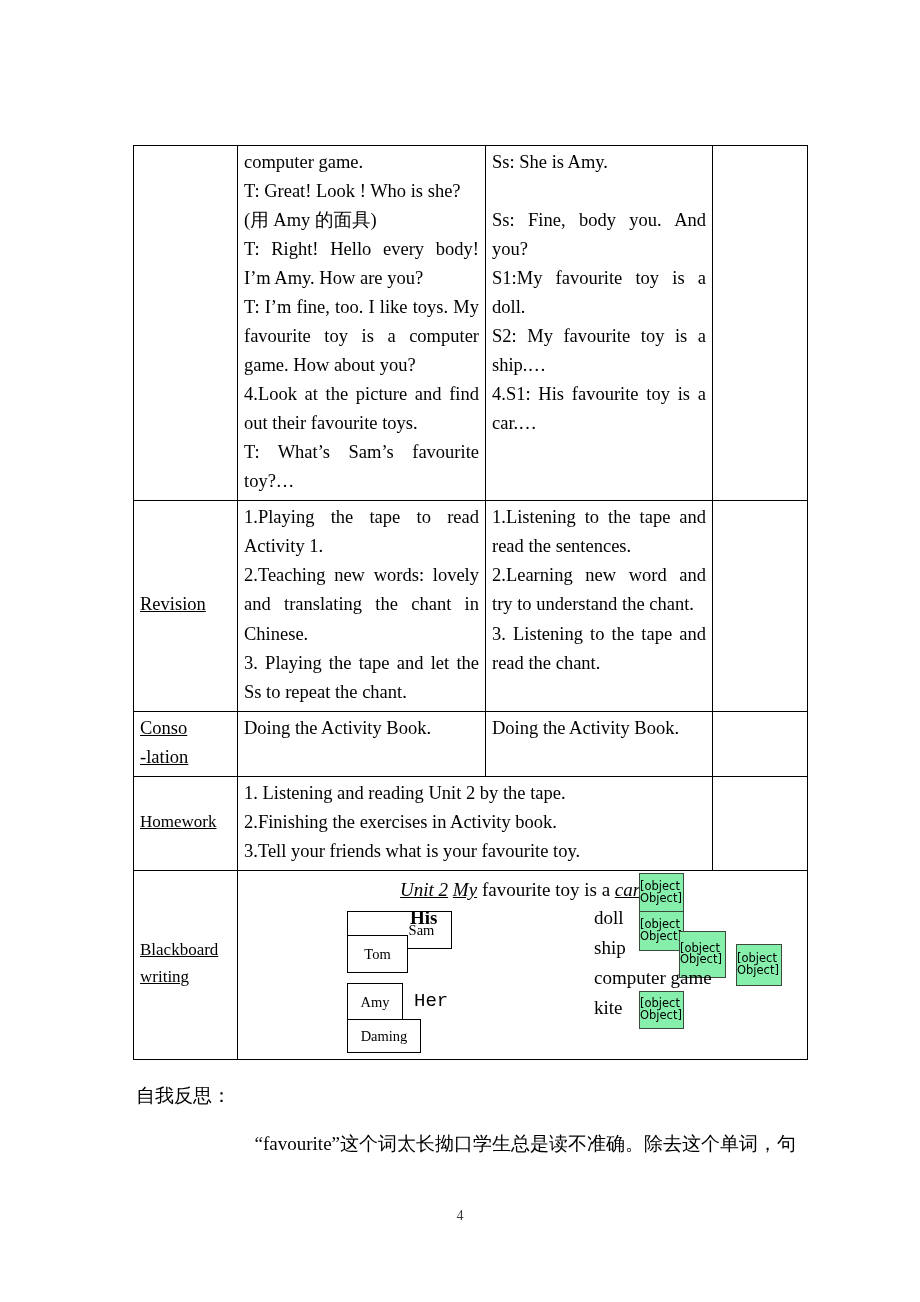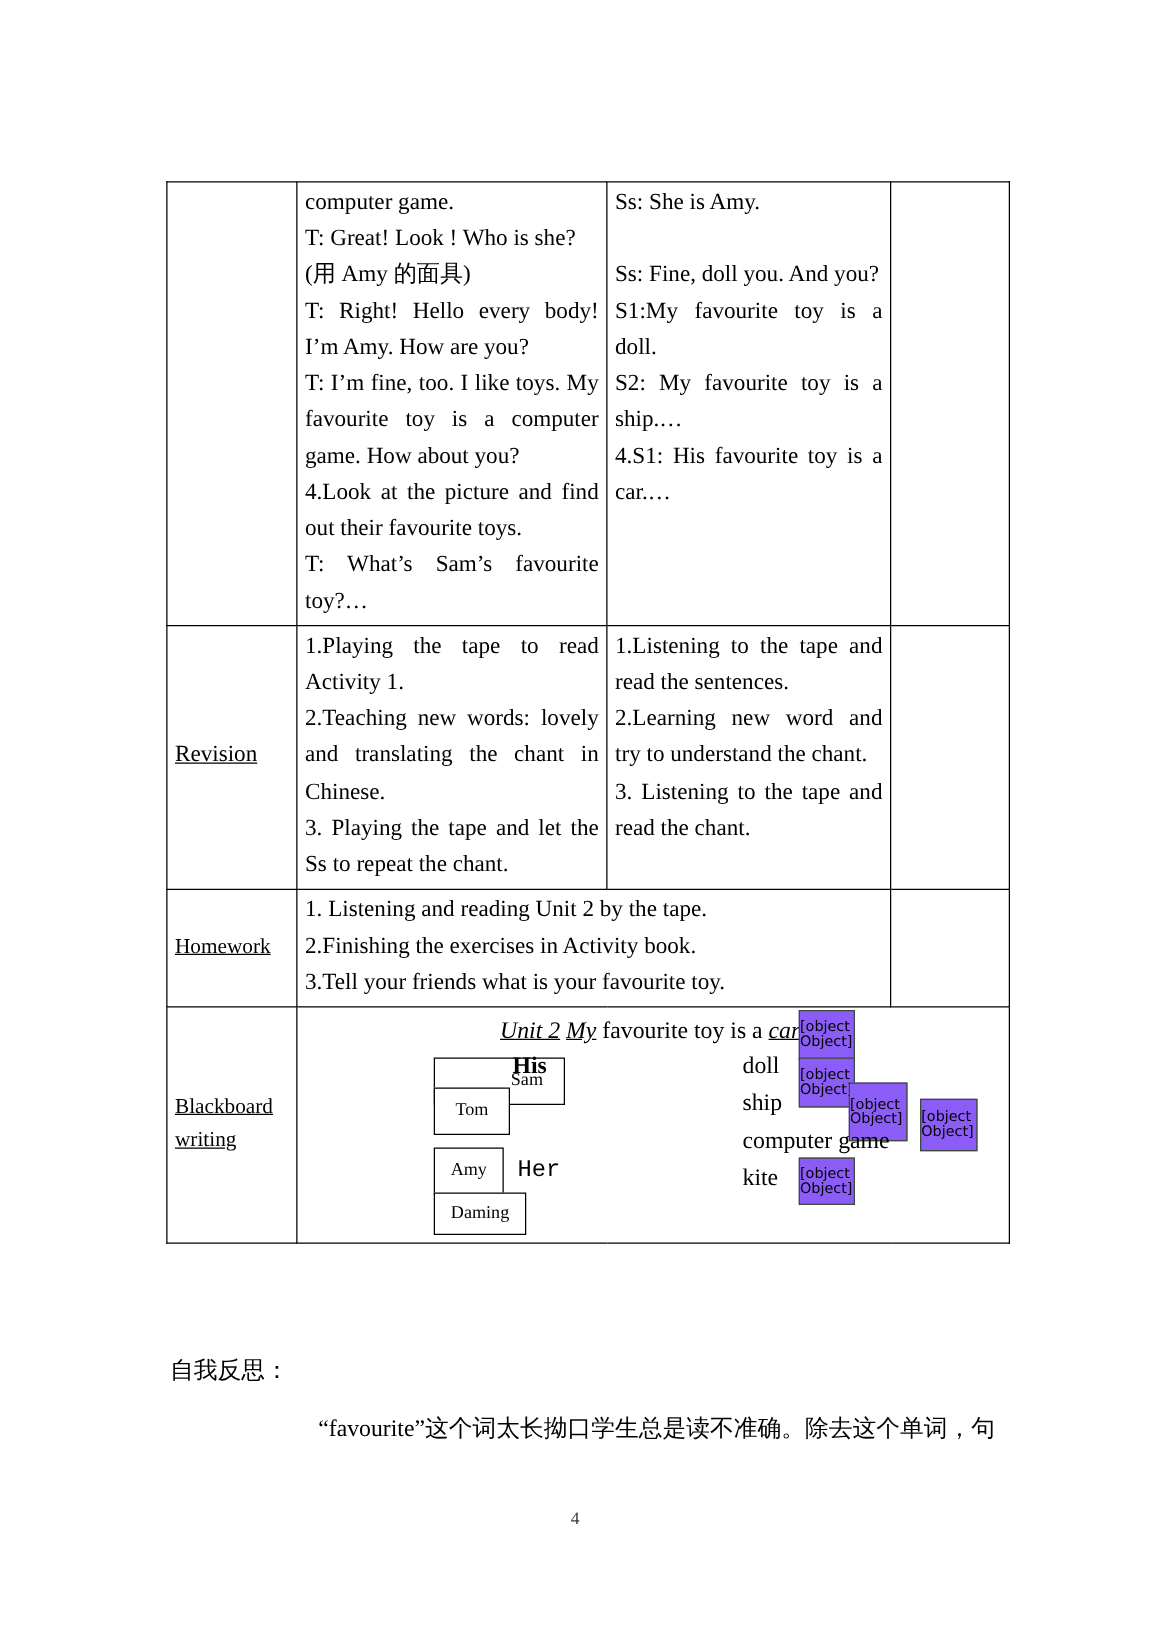--- a/index.html
+++ b/index.html
@@ -91,21 +91,21 @@
     font-size: 14.5px;
     line-height: 1;
     display: flex;
     align-items: center;
     justify-content: center;
     z-index: 3;
   }
   .picbox {
     position: absolute;
     border: 1.2px solid #3b4a3b;
-    background: #8b5cf6;
+    background: #86efac;
     font-size: 11.5px;
     line-height: 1;
     display: flex;
     align-items: center;
     justify-content: center;
     z-index: 2;
     font-family: "DejaVu Sans", sans-serif;
   }
   .bb-word {
     position: absolute;
@@ -169,21 +169,21 @@
           <div>T: Great! Look ! Who is she?</div>
           <div>(用 Amy 的面具)</div>
           <div class="just">T: Right! Hello every body! I’m Amy. How are you?</div>
           <div class="just">T: I’m fine, too. I like toys. My favourite toy is a computer game. How about you?</div>
           <div class="just">4.Look at the picture and find out their favourite toys.</div>
           <div class="just">T: What’s Sam’s favourite toy?…</div>
         </td>
         <td class="just">
           <div>Ss: She is Amy.</div>
           <span class="gapline"></span>
-          <div class="just">Ss: Fine, doll you. And you?</div>
+          <div class="just">Ss: Fine, body you. And you?</div>
           <div class="just">S1:My favourite toy is a doll.</div>
           <div class="just">S2: My favourite toy is a ship.…</div>
           <div class="just">4.S1: His favourite toy is a car.…</div>
         </td>
         <td></td>
       </tr>
 
       <tr>
         <td class="cell-label">Revision</td>
         <td class="just">
@@ -192,20 +192,29 @@
           <div class="just">3. Playing the tape and let the Ss to repeat the chant.</div>
         </td>
         <td class="just">
           <div class="just">1.Listening to the tape and read the sentences.</div>
           <div class="just">2.Learning new word and try to understand the chant.</div>
           <div class="just">3. Listening to the tape and read the chant.</div>
         </td>
         <td></td>
       </tr>
 
+      <tr>
+        <td class="cell-label">
+          <div>Conso</div>
+          <div>-lation</div>
+        </td>
+        <td>Doing the Activity Book.</td>
+        <td>Doing the Activity Book.</td>
+        <td></td>
+      </tr>
 
       <tr>
         <td class="cell-label small">Homework</td>
         <td colspan="2">
           <div>1. Listening and reading Unit 2 by the tape.</div>
           <div>2.Finishing the exercises in Activity book.</div>
           <div>3.Tell your friends what is your favourite toy.</div>
         </td>
         <td></td>
       </tr>

